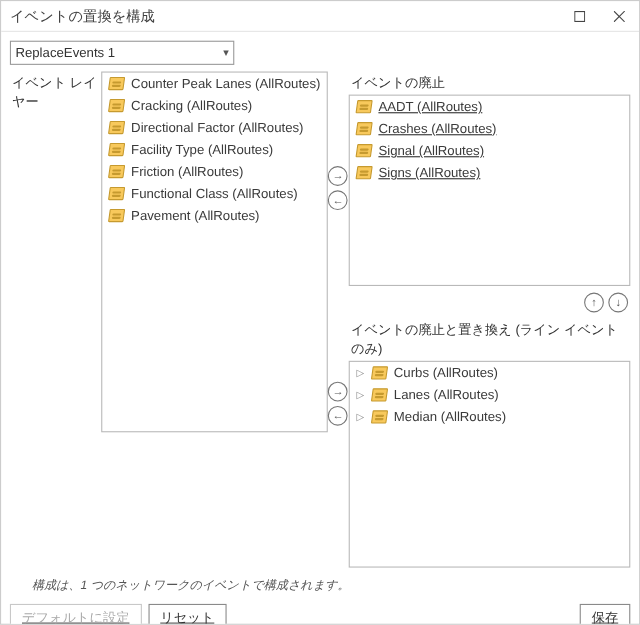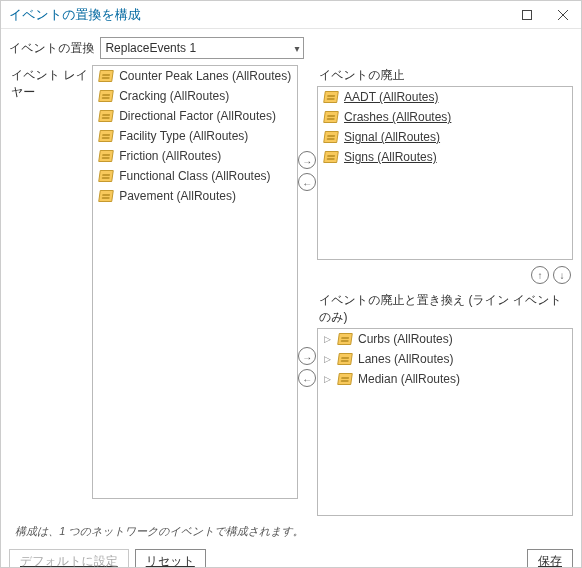--- a/index.html
+++ b/index.html
@@ -1,42 +1,42 @@
 <!DOCTYPE html>
 <html><head>
 <meta charset="utf-8">
 <style>
   * { box-sizing: border-box; font-family: "Meiryo UI", "Yu Gothic UI", "Segoe UI", sans-serif; }
   body { margin: 0; width: 582px; height: 568px; background: #fff; border: 1px solid #ccc; font-size: 12px; color: #323232; overflow: hidden; }
   .titlebar { display: flex; align-items: center; height: 28px; padding: 0 0 0 8px; border-bottom: 1px solid #e5e5e5; }
-  .titlebar .title { flex: 1; color: #0369a1; font-size: 13px; }
+  .titlebar .title { flex: 1; color: #404040; font-size: 13px; }
   .winbtn { width: 36px; height: 28px; display: flex; align-items: center; justify-content: center; color: #444; }
   .content { padding: 8px 8px 4px 8px; }
   .row-top { display: flex; align-items: center; gap: 6px; margin-bottom: 6px; }
   .row-top label { font-size: 12px; }
   .select { flex: 0 0 204px; height: 22px; border: 1px solid #999; display: flex; align-items: center; padding: 0 4px; position: relative; background: #fff; }
   .select .sel-text { flex: 1; }
   .select .arrow { color: #555; font-size: 10px; }
   .panels { display: flex; gap: 0; }
   .left-col { display: flex; flex-direction: row; }
   .right-col { display: flex; flex-direction: column; }
   .panel-hdr { font-size: 12px; margin: 2px 0 2px 2px; color:#323232 }
   .listbox { border: 1px solid #b9b9b9; background: #fff; overflow: hidden; }
-  .listbox.left { width: 256px; height: 434px; }
+  .listbox.left { width: 256px; height: 328px; }
   .listbox.right-top { width: 256px; height: 174px; text-decoration: underline; }
   .listbox.right-bot { width: 256px; height: 188px; }
   .mid-col { width: 24px; display: flex; flex-direction: column; align-items: center; }
   .circ-btn { width: 18px; height: 18px; border: 1px solid #777; border-radius: 50%; display: flex; align-items: center; justify-content: center; font-size: 10px; color: #555; background: #fff; margin: 2px 0; }
   .updown-row { display: flex; justify-content: flex-end; gap: 4px; padding: 4px 2px 4px 0; }
   .item { display: flex; align-items: center; gap: 6px; padding: 2px 4px 2px 6px; height: 20px; }
   .item .tri { color: #888; font-size: 9px; width: 8px; }
   .layer-icon { width: 14px; height: 12px; background: #f8c95c; border: 1px solid #c69a2f; border-radius: 1px; position: relative; transform: skewX(-8deg); }
   .layer-icon::after { content:""; position:absolute; left:2px; top:3px; width:8px; height:2px; background:#c69a2f; border-radius:1px; box-shadow: 0 3px 0 #c69a2f; }
   .item span.text { color: #3a3a3a; font-size: 12px; }
-  .note { font-size: 11px; font-style: italic; color: #555; margin: 8px 0 6px 6px; }
+  .note { font-size: 11px; font-style: italic; color: #555; margin: 8px 0 6px 20px; }
   .buttons { display: flex; align-items: center; gap: 6px; padding: 0 8px 4px 8px; text-decoration: underline; }
   .btn { height: 24px; border: 1px solid #8a8a8a; background: #fff; padding: 0 10px; font-size: 12px; display: flex; align-items: center; cursor: pointer; }
   .btn.disabled { color: #a9a9a9; border-color: #c8c8c8; cursor: default; }
   .link { color: #0066cc; font-size: 12px; padding: 4px 8px 8px 8px; cursor: pointer; }
 </style>
 </head>
 <body>
 
 <div class="titlebar">
   <div class="title">イベントの置換を構成</div>
@@ -48,21 +48,20 @@
   <div class="winbtn">
     <svg width="10" height="10">
         <line x1="0" y1="0" x2="10" y2="10" stroke="#444"></line>
         <line x1="10" y1="0" x2="0" y2="10" stroke="#444"></line>
       </svg>
   </div>
 </div>
 
 <div class="content">
   <div class="row-top">
-    <label>イベントの置換</label>
     <div class="select">
       <span class="sel-text">ReplaceEvents 1</span>
       <span class="arrow">▾</span>
     </div>
   </div>
 
   <div class="panels">
 
     <div class="left-col">
       <div class="panel-hdr">イベント レイヤー</div>

